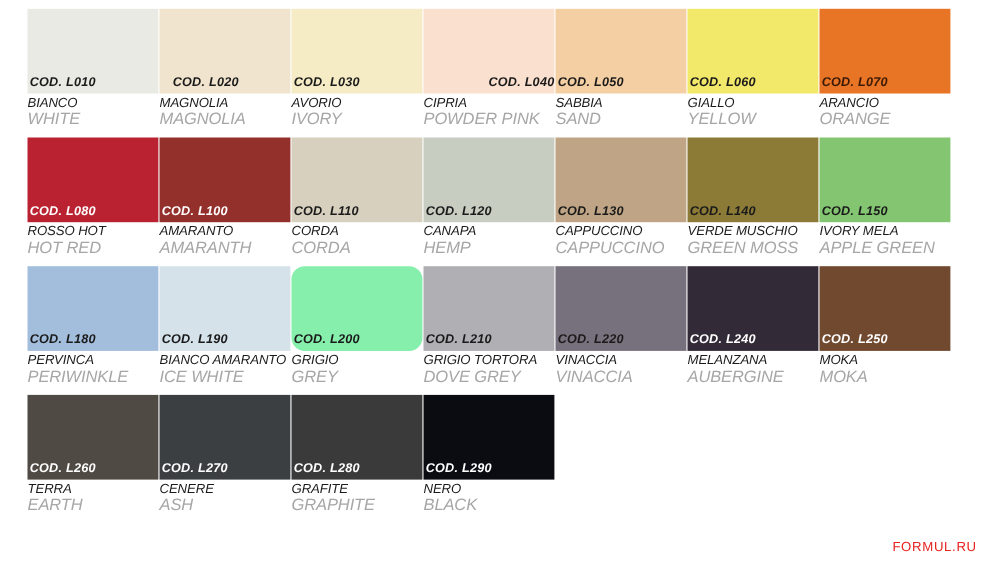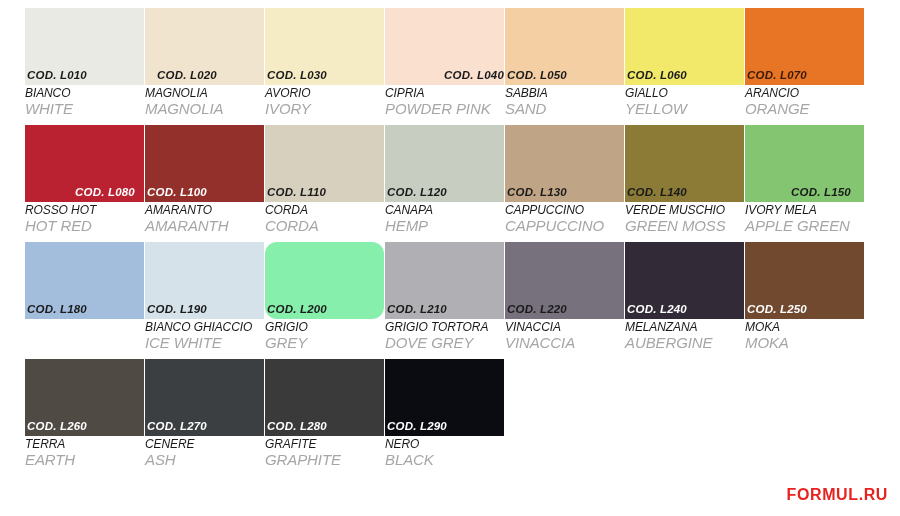--- a/index.html
+++ b/index.html
@@ -69,22 +69,22 @@
     line-height: 15px;
     color: #a6a6a6;
     white-space: nowrap;
     letter-spacing: -0.1px;
   }
 
   #brand-logo {
     position: absolute;
     right: 12px;
     bottom: 12px;
-    font-size: 16px;
-    font-weight: bold;
+    font-size: 12px;
+    font-weight: normal;
     letter-spacing: 0.6px;
     color: #e8221f;
     font-family: "Liberation Sans", sans-serif;
   }
 </style>
 </head>
 <body>
 
 <div id="palette">
     <div class="row">
@@ -147,21 +147,21 @@
           <span class="code" style="color: rgb(59, 26, 5);">COD.  L070</span>
         </div>
         <div class="labels">
           <div class="name-it">ARANCIO</div>
           <div class="name-en">ORANGE</div>
         </div>
       </div>
     </div>
     <div class="row">
       <div class="swatch-cell">
-        <div class="chip" style="background: rgb(186, 34, 50); padding-left: 48px;">
+        <div class="chip" style="background: rgb(186, 34, 50);">
           <span class="code" style="color: rgb(255, 255, 255);">COD.  L080</span>
         </div>
         <div class="labels">
           <div class="name-it">ROSSO HOT</div>
           <div class="name-en">HOT RED</div>
         </div>
       </div>
       <div class="swatch-cell">
         <div class="chip" style="background: rgb(147, 48, 44);">
           <span class="code" style="color: rgb(255, 255, 255);">COD.  L100</span>
@@ -201,41 +201,45 @@
       <div class="swatch-cell">
         <div class="chip" style="background: rgb(139, 123, 55);">
           <span class="code" style="color: rgb(26, 26, 26);">COD.  L140</span>
         </div>
         <div class="labels">
           <div class="name-it">VERDE MUSCHIO</div>
           <div class="name-en">GREEN MOSS</div>
         </div>
       </div>
       <div class="swatch-cell">
-        <div class="chip" style="background: rgb(132, 197, 114); padding-left: 44px;">
+        <div class="chip" style="background: rgb(132, 197, 114);">
           <span class="code" style="color: rgb(26, 26, 26);">COD.  L150</span>
         </div>
         <div class="labels">
           <div class="name-it">IVORY MELA</div>
           <div class="name-en">APPLE GREEN</div>
         </div>
       </div>
     </div>
     <div class="row">
       <div class="swatch-cell">
         <div class="chip" style="background: rgb(163, 190, 221);">
           <span class="code" style="color: rgb(26, 26, 26);">COD.  L180</span>
         </div>
+        <div class="labels">
+          <div class="name-it">PERVINCA</div>
+          <div class="name-en">PERIWINKLE</div>
+        </div>
       </div>
       <div class="swatch-cell">
         <div class="chip" style="background: rgb(213, 226, 234);">
           <span class="code" style="color: rgb(26, 26, 26);">COD.  L190</span>
         </div>
         <div class="labels">
-          <div class="name-it">BIANCO GHIACCIO</div>
+          <div class="name-it">BIANCO AMARANTO</div>
           <div class="name-en">ICE WHITE</div>
         </div>
       </div>
       <div class="swatch-cell">
         <div class="chip" style="background: #86efac; border-radius: 12px;">
           <span class="code" style="color: rgb(26, 26, 26);">COD.  L200</span>
         </div>
         <div class="labels">
           <div class="name-it">GRIGIO</div>
           <div class="name-en">GREY</div>

